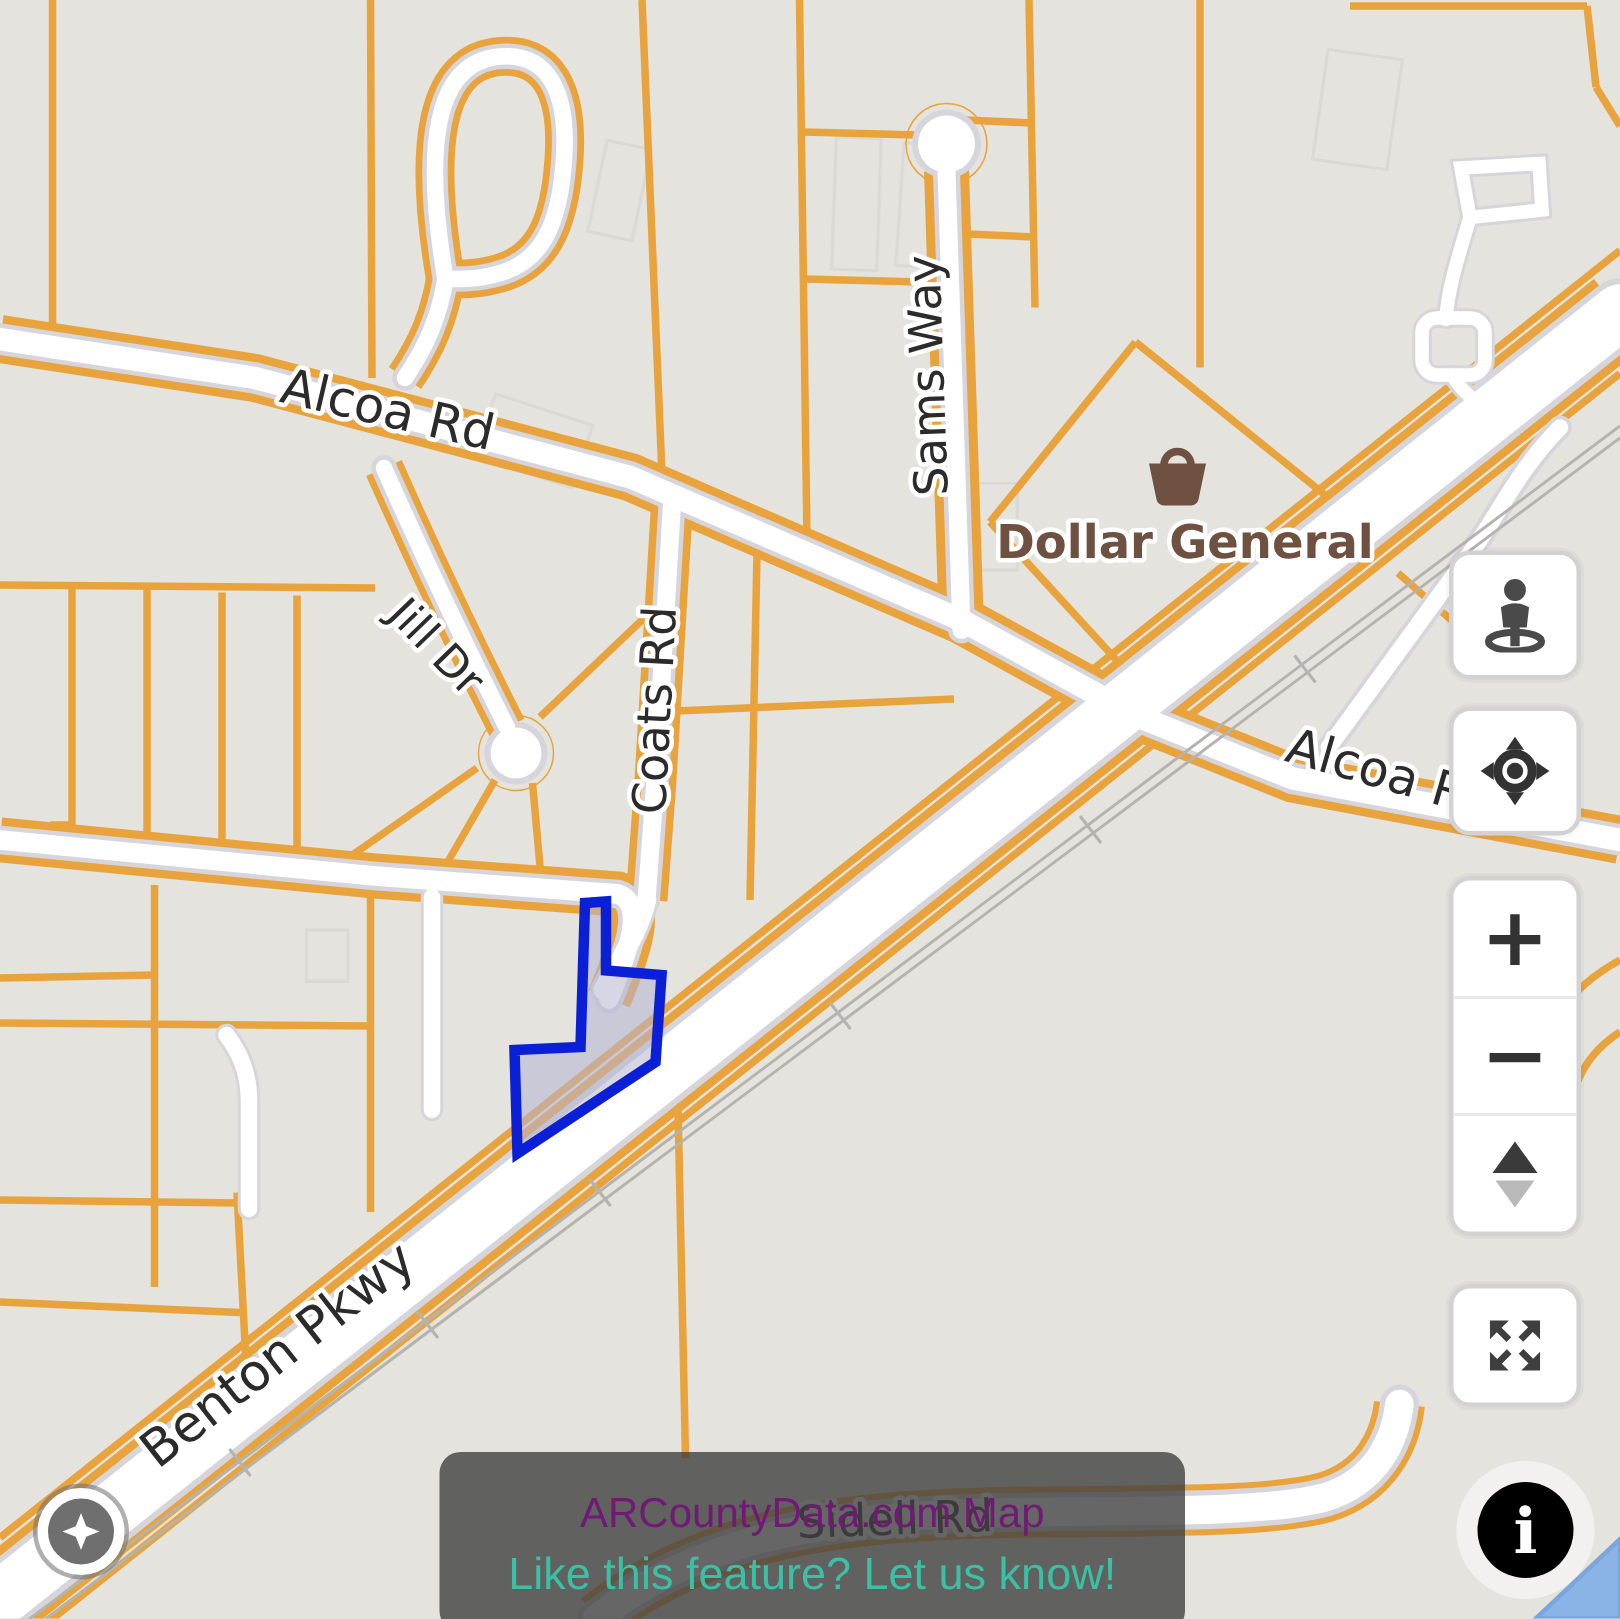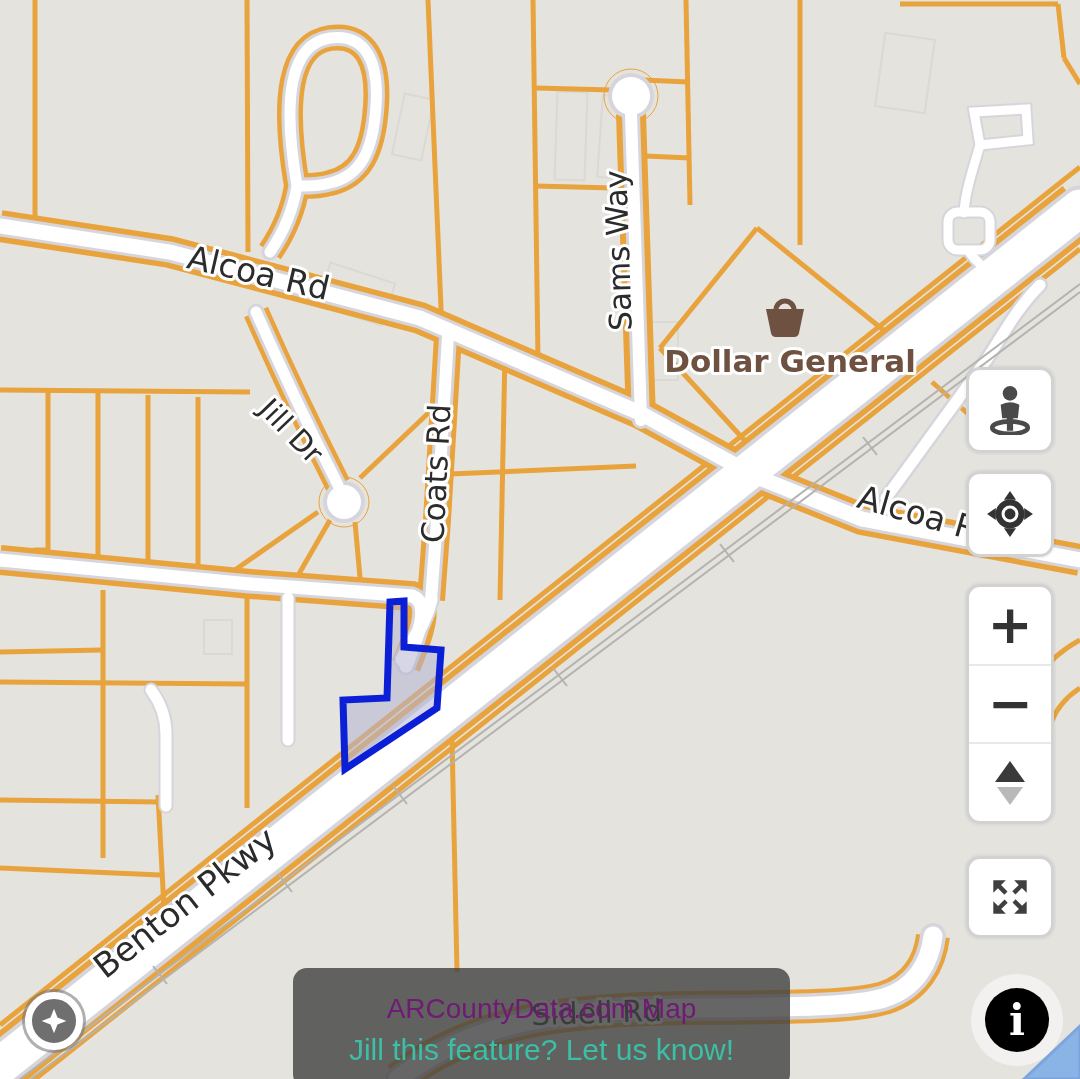--- a/index.html
+++ b/index.html
@@ -276,14 +276,14 @@
 <div class="logo">
   <div class="logo-circle">
     <svg width="34" height="34" viewBox="0 0 44 44">
       <path d="M22 6 l4.5 11.5 L38 22 l-11.5 4.5 L22 38 l-4.5 -11.5 L6 22 l11.5 -4.5 Z" fill="#fff"></path>
     </svg>
   </div>
 </div>
 
 <div class="banner">
   <div class="banner-title">ARCountyData.com Map</div>
-  <div class="banner-sub">Jill this feature? Let us know!</div>
+  <div class="banner-sub">Like this feature? Let us know!</div>
 </div>
 
 </body></html>

